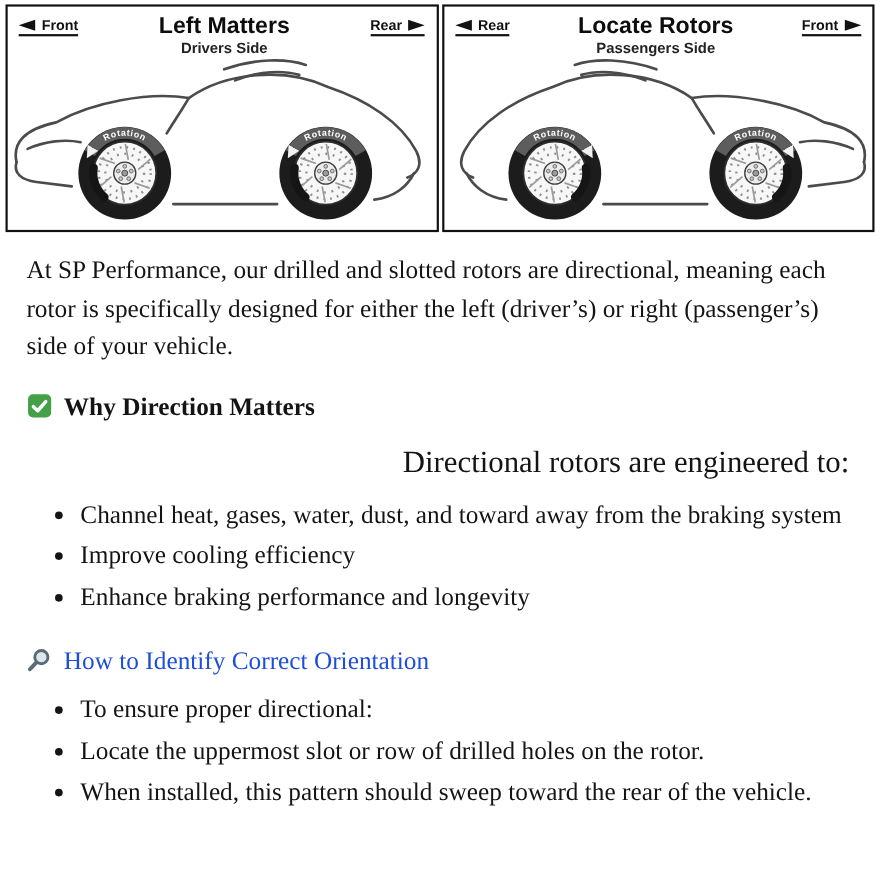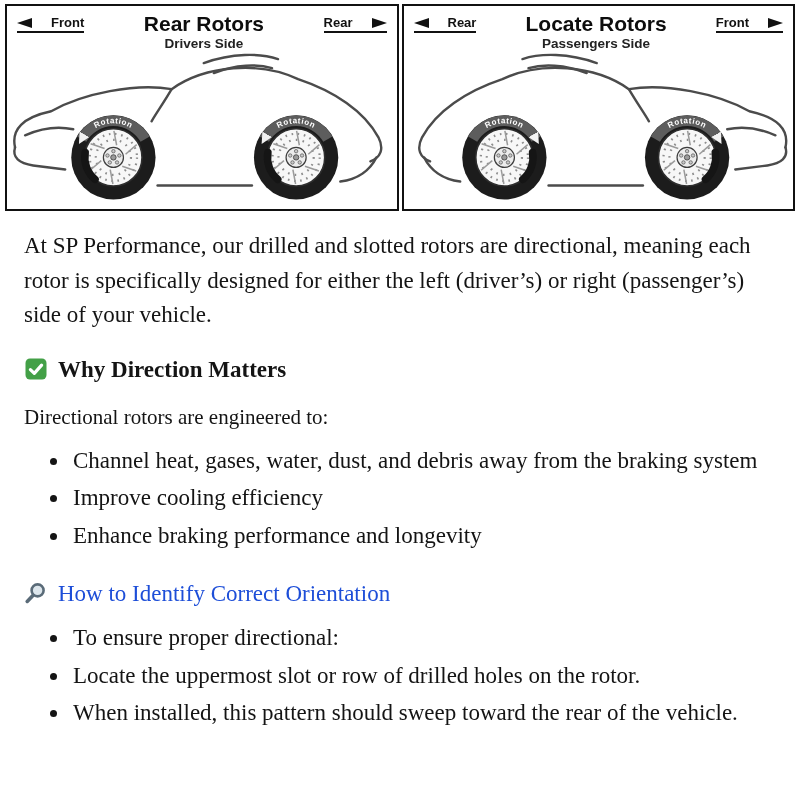--- a/index.html
+++ b/index.html
@@ -14,56 +14,56 @@
 
   
   .diagram { display: flex; gap: 3px; margin: 4px 5px 12px 5px; }
   .panel { flex: 1; border: 2px solid #111; background: #fff; overflow: hidden; }
   .panel-header {
     display: flex; justify-content: space-between; align-items: flex-start;
     padding: 6px 10px 0 10px;
     font-family: "Liberation Sans", sans-serif;
   }
   .dir-label {
-    display: inline-flex; align-items: center; gap: 19px;
+    display: inline-flex; align-items: center; gap: 6px;
     font-weight: bold; font-size: 13px; color: #111;
     border-bottom: 2.5px solid #111; padding-bottom: 1px; margin-top: 3px;
   }
   .tri { width: 0; height: 0; border-top: 5px solid transparent; border-bottom: 5px solid transparent; }
   .tri-left  { border-right: 15px solid #111; }
   .tri-right { border-left: 15px solid #111; }
   .panel-title-wrap { text-align: center; line-height: 1.12; }
   .panel-title { font-size: 21px; font-weight: bold; color: #0d0d0d; }
   .panel-subtitle { font-size: 13.5px; font-weight: bold; color: #222; }
   .car-wrap svg { display: block; width: 100%; height: auto; }
 
   
   .content { padding: 6px 28px 0 24px; }
   .intro { font-size: 23px; line-height: 1.5; }
   .section-heading { font-size: 23px; font-weight: bold; margin-top: 24px; display: flex; align-items: flex-start; font-family: Liberation Serif, serif; }
   .section-heading.regular { font-weight: normal; color: #1d4ed8; margin-top: 28px; }
-  .lead { font-size: 21px; margin-top: 22px; }
+  .lead { font-size: 28px; margin-top: 22px; text-align: right; }
   ul.bullets { margin-top: 14px; padding-left: 46px; list-style: disc; }
   ul.bullets li { font-size: 23px; line-height: 1.5; margin: 3px 0; padding-left: 3px; }
   .icon { display: inline-block; width: 24px; height: 24px; margin-right: 10px; flex: 0 0 auto; }
   .icon svg { display: block; width: 100%; height: 100%; }
 </style>
 </head>
 <body>
 
 <div class="diagram">
 
   <div class="panel">
     <div class="panel-header">
       <span class="dir-label">
         <span class="tri tri-left"></span>
         <span>Front</span>
       </span>
       <div class="panel-title-wrap">
-        <div class="panel-title">Rear Rotors</div>
+        <div class="panel-title">Left Matters</div>
         <div class="panel-subtitle">Drivers Side</div>
       </div>
       <span class="dir-label">
         <span>Rear</span>
         <span class="tri tri-right"></span>
       </span>
     </div>
     <div class="car-wrap">
         <svg viewBox="0 0 388 158" xmlns="http://www.w3.org/2000/svg">
           <defs>
@@ -217,21 +217,21 @@
         <rect x="1.5" y="1.5" width="21" height="21" rx="4.5" fill="#43a047"></rect>
         <path d="M6.4 12.7 L10.3 16.4 L17.6 8.1" stroke="#ffffff" stroke-width="3.2" fill="none" stroke-linecap="round" stroke-linejoin="round"></path>
       </svg>
     </span>
     <span>Why Direction Matters</span>
   </h2>
 
   <p class="lead">Directional rotors are engineered to:</p>
 
   <ul class="bullets">
-    <li>Channel heat, gases, water, dust, and debris away from the braking system</li>
+    <li>Channel heat, gases, water, dust, and toward away from the braking system</li>
     <li>Improve cooling efficiency</li>
     <li>Enhance braking performance and longevity</li>
   </ul>
 
   <h2 class="section-heading regular">
     <span class="icon">
       <svg viewBox="0 0 24 24">
         <circle cx="13.6" cy="9.4" r="6" fill="#dde6ec" stroke-width="2.6" stroke="#5a6b78"></circle>
         <line x1="8.9" y1="14.4" x2="3.2" y2="20.4" stroke-width="3.6" stroke-linecap="round" stroke="#5a6b78"></line>
       </svg>

